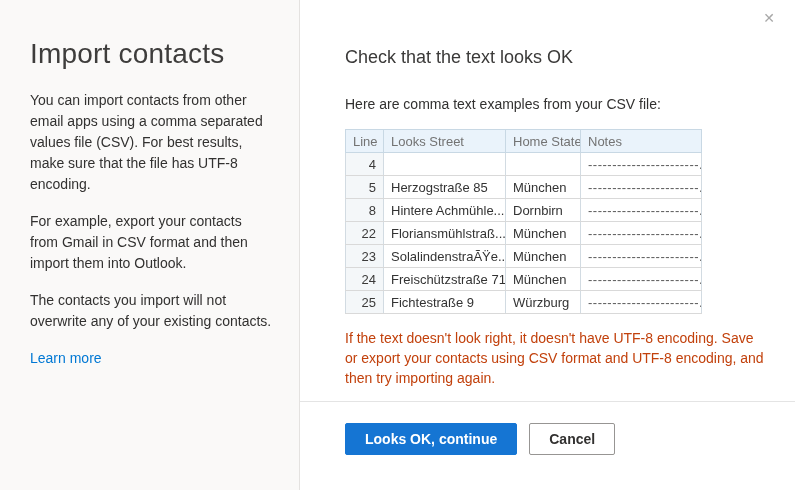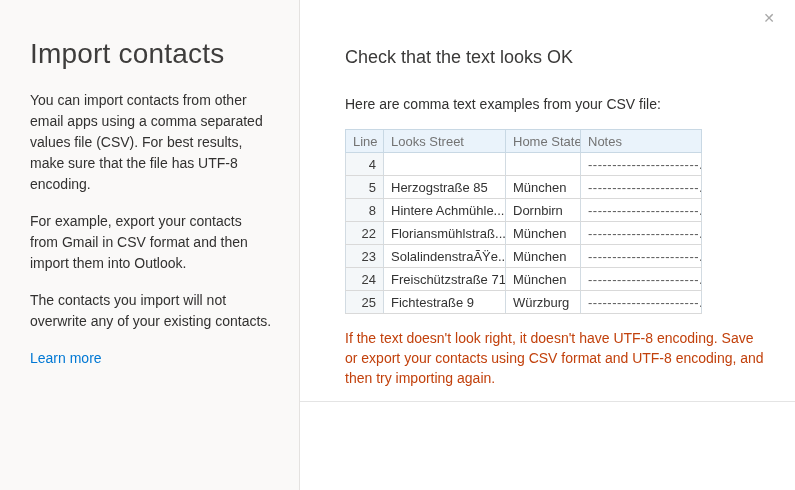--- a/index.html
+++ b/index.html
@@ -165,15 +165,19 @@
             <td>Würzburg</td>
             <td class="notes-cell">-----------------------...</td>
           </tr>
         </tbody>
       </table>
 
       <p class="rp-outro">If the text doesn't look right, it doesn't have UTF-8 encoding. Save or export your contacts using CSV format and UTF-8 encoding, and then try importing again.</p>
     </div>
 
     <div class="footer-divider"></div>
+    <div class="footer">
+      <button class="btn btn-primary">Looks OK, continue</button>
+      <button class="btn btn-secondary">Cancel</button>
+    </div>
   </main>
 
 </div>
 
 </body></html>

